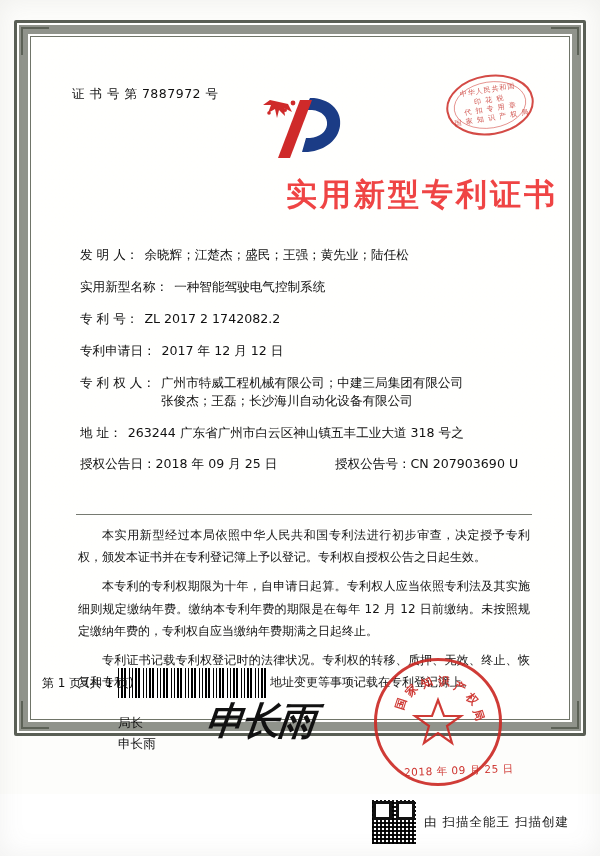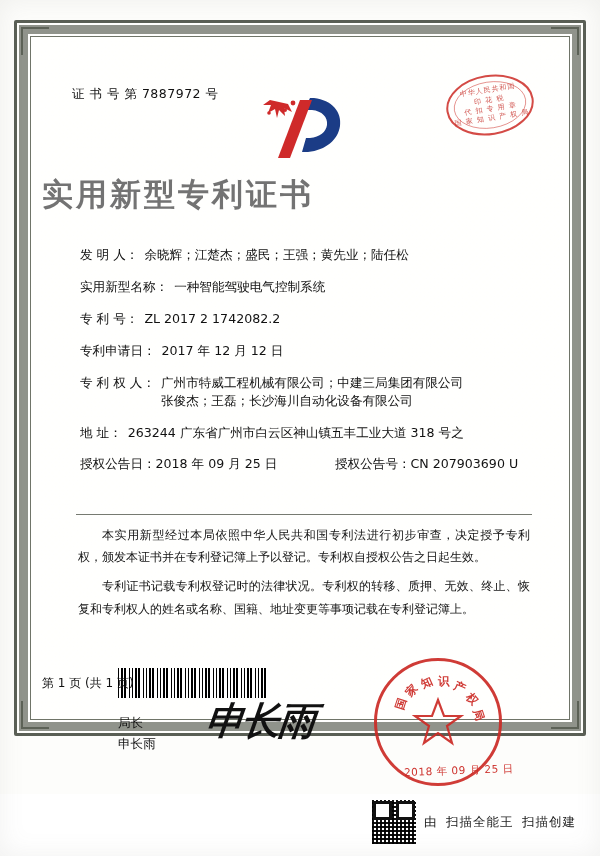--- a/index.html
+++ b/index.html
@@ -104,25 +104,25 @@
     font-size: 7px;
     line-height: 1.35;
     font-family: "DejaVu Sans", "Liberation Sans", sans-serif;
     letter-spacing: 1px;
     opacity: 0.85;
   }
 
   .title {
     position: absolute;
     left: 0; right: 0; top: 128px;
-    text-align: left;
+    text-align: right;
     font-size: 31px;
     font-weight: bold;
     letter-spacing: 3px;
-    color: #737373;
+    color: #ef4444;
     font-family: "DejaVu Sans", "Liberation Sans", sans-serif;
   }
 
   
   .fields {
     position: absolute;
     left: 38px; right: 30px; top: 200px;
   }
   .row {
     display: flex;
@@ -253,21 +253,20 @@
     font-size: 12px;
     color: #111;
   }
 
   
   .footer {
     position: absolute;
     left: 0; bottom: 0;
     width: 600px; height: 62px;
     background: #ffffff;
-    font-family: Liberation Mono, monospace;
   }
   .qr {
     position: absolute;
     left: 372px; top: 6px;
     width: 44px; height: 44px;
     background:
       repeating-linear-gradient(90deg, #111 0 2px, #fff 2px 4px),
       repeating-linear-gradient(0deg, #111 0 2px, #fff 2px 4px);
     background-blend-mode: multiply;
   }
@@ -386,20 +385,21 @@
             <span class="value">CN 207903690 U</span>
           </span>
         </div>
 
       </div>
 
       <div class="rule" style="top:468px"></div>
 
       <div class="paras">
         <p>本实用新型经过本局依照中华人民共和国专利法进行初步审查，决定授予专利权，颁发本证书并在专利登记簿上予以登记。专利权自授权公告之日起生效。</p>
+        <p>本专利的专利权期限为十年，自申请日起算。专利权人应当依照专利法及其实施细则规定缴纳年费。缴纳本专利年费的期限是在每年 12 月 12 日前缴纳。未按照规定缴纳年费的，专利权自应当缴纳年费期满之日起终止。</p>
         <p>专利证书记载专利权登记时的法律状况。专利权的转移、质押、无效、终止、恢复和专利权人的姓名或名称、国籍、地址变更等事项记载在专利登记簿上。</p>
       </div>
 
       <div class="barcode"></div>
 
       <div class="sig-labels">
         <div>局长</div>
         <div>申长雨</div>
       </div>
       <div class="sig-script">申长雨</div>

